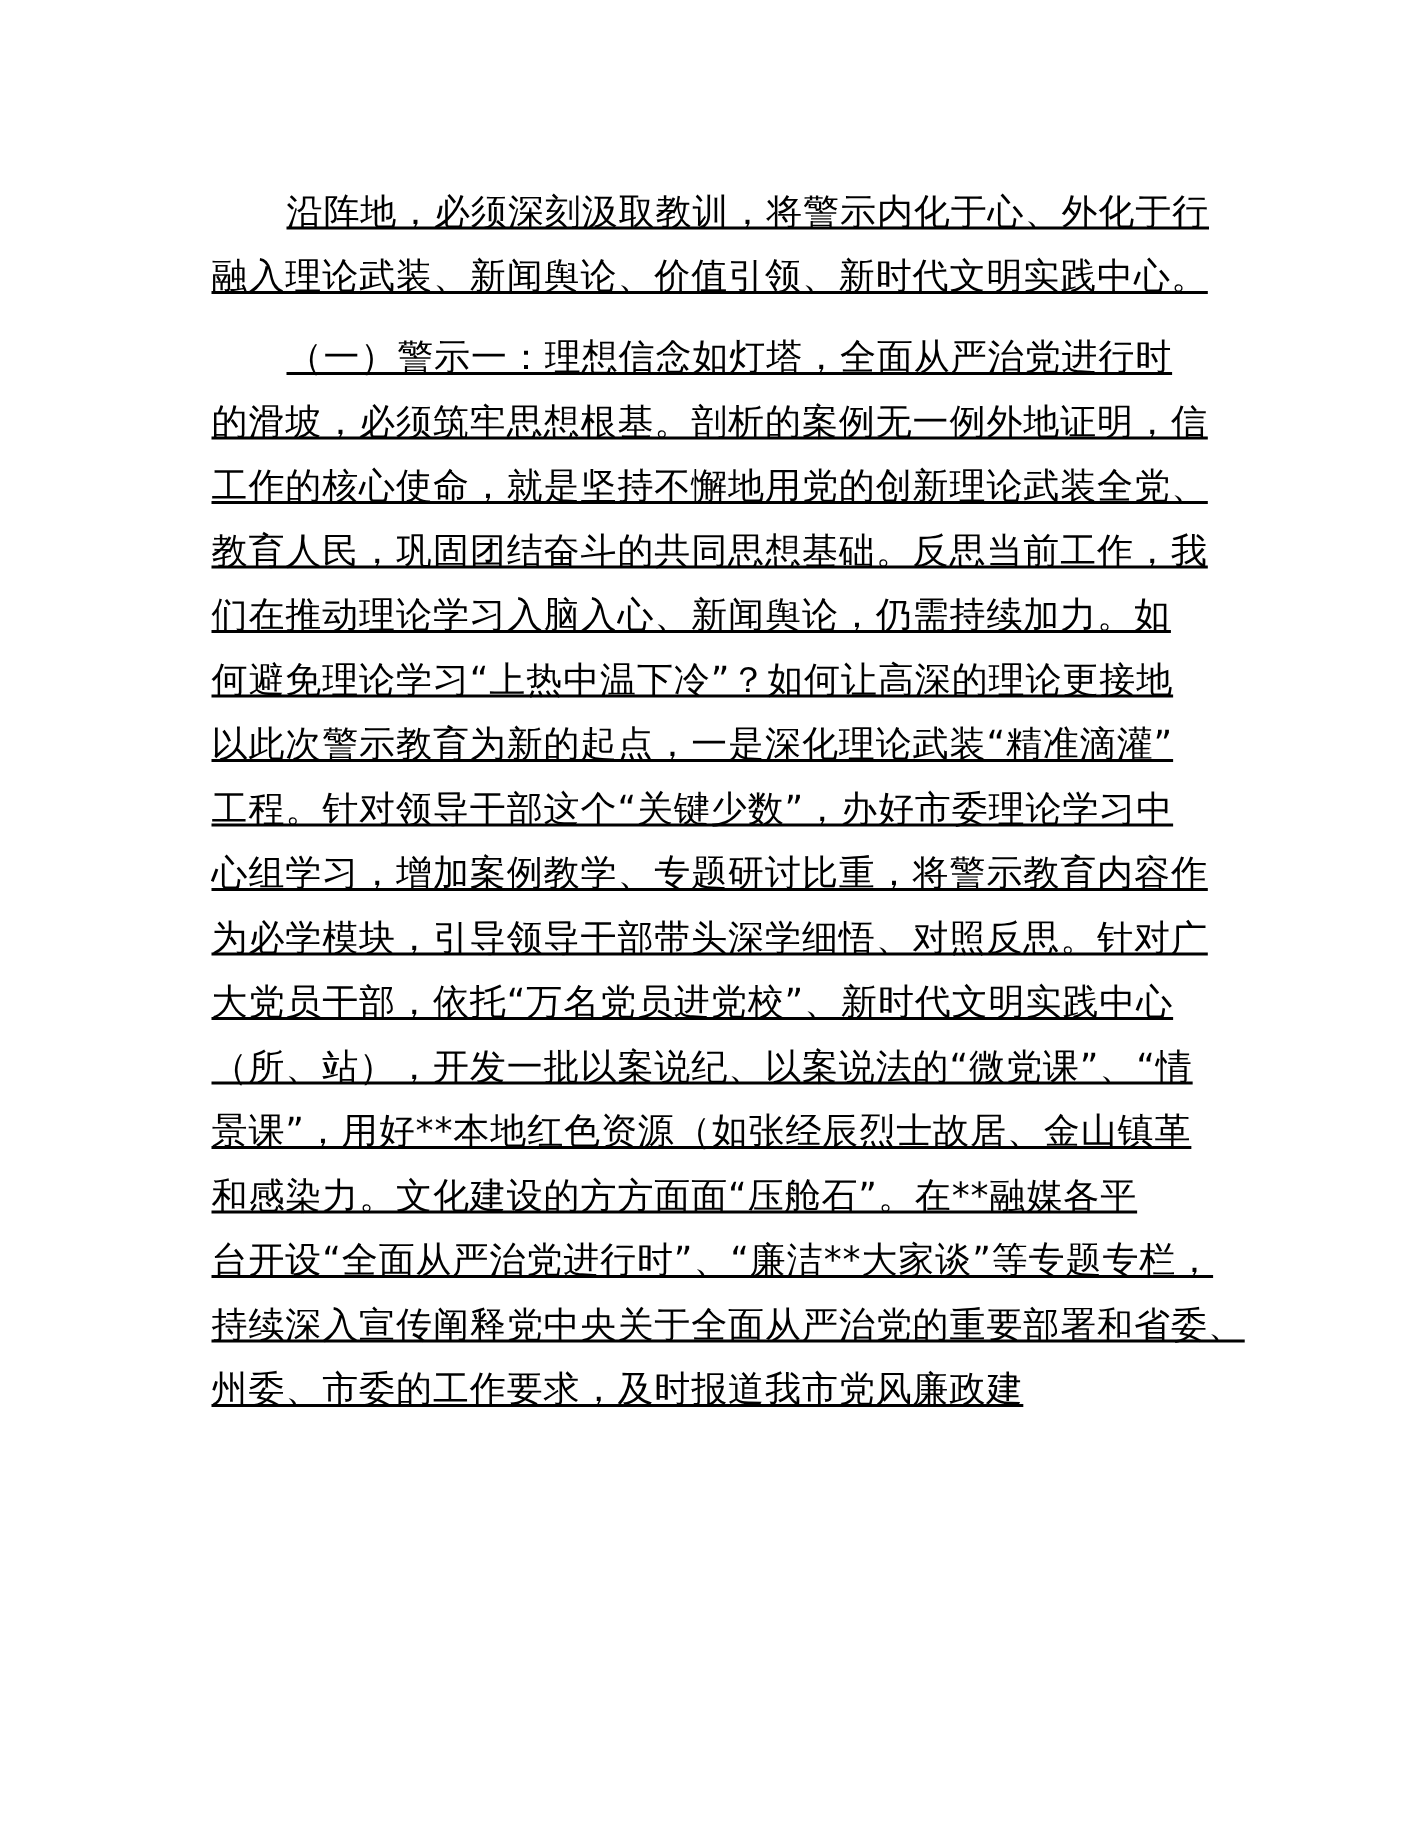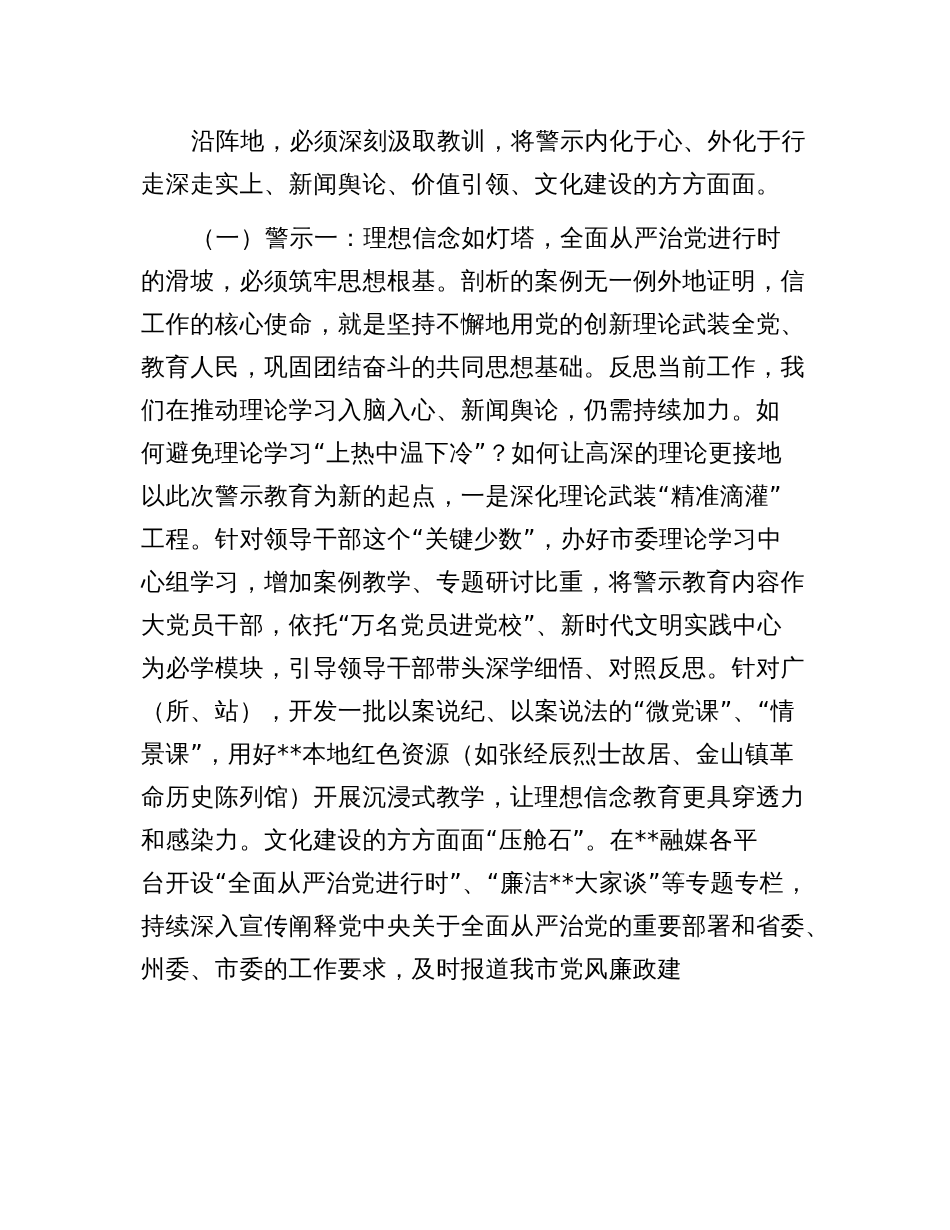--- a/index.html
+++ b/index.html
@@ -2,46 +2,45 @@
 <html><head>
 <meta charset="utf-8">
 <style>
   html, body { margin: 0; padding: 0; background: #ffffff; }
   body { width: 950px; height: 1230px; position: relative; overflow: hidden; }
   .page {
     position: absolute; left: 141px; top: 120px; width: 680px;
     font-family: "DejaVu Sans", "Liberation Sans", sans-serif;
     color: #000; font-size: 24px;
   }
-  .para { margin: 0; line-height: 43px; text-align: justify; text-align-last: left; letter-spacing: 0.6px; }
+  .para { margin: 0; line-height: 43px; text-align: justify; text-align-last: left; letter-spacing: 0.6px; text-decoration: underline; }
   .line { display: block; white-space: nowrap; }
   .gap { height: 11px; }
 </style>
 </head>
 <body>
 
 <div class="page">
   <p class="para">
     <span class="line" style="padding-left:50px">沿阵地，必须深刻汲取教训，将警示内化于心、外化于行</span>
-    <span class="line">走深走实上、新闻舆论、价值引领、文化建设的方方面面。</span>
+    <span class="line">融入理论武装、新闻舆论、价值引领、新时代文明实践中心。</span>
   </p>
   <div class="gap"></div>
   <p class="para">
     <span class="line" style="padding-left:50px">（一）警示一：理想信念如灯塔，全面从严治党进行时</span>
     <span class="line">的滑坡，必须筑牢思想根基。剖析的案例无一例外地证明，信</span>
     <span class="line">工作的核心使命，就是坚持不懈地用党的创新理论武装全党、</span>
     <span class="line">教育人民，巩固团结奋斗的共同思想基础。反思当前工作，我</span>
     <span class="line">们在推动理论学习入脑入心、新闻舆论，仍需持续加力。如</span>
     <span class="line">何避免理论学习“上热中温下冷”？如何让高深的理论更接地</span>
     <span class="line">以此次警示教育为新的起点，一是深化理论武装“精准滴灌”</span>
     <span class="line">工程。针对领导干部这个“关键少数”，办好市委理论学习中</span>
     <span class="line">心组学习，增加案例教学、专题研讨比重，将警示教育内容作</span>
+    <span class="line">为必学模块，引导领导干部带头深学细悟、对照反思。针对广</span>
     <span class="line">大党员干部，依托“万名党员进党校”、新时代文明实践中心</span>
-    <span class="line">为必学模块，引导领导干部带头深学细悟、对照反思。针对广</span>
     <span class="line">（所、站），开发一批以案说纪、以案说法的“微党课”、“情</span>
     <span class="line">景课”，用好**本地红色资源（如张经辰烈士故居、金山镇革</span>
-    <span class="line">命历史陈列馆）开展沉浸式教学，让理想信念教育更具穿透力</span>
     <span class="line">和感染力。文化建设的方方面面“压舱石”。在**融媒各平</span>
     <span class="line">台开设“全面从严治党进行时”、“廉洁**大家谈”等专题专栏，</span>
     <span class="line">持续深入宣传阐释党中央关于全面从严治党的重要部署和省委、</span>
     <span class="line">州委、市委的工作要求，及时报道我市党风廉政建</span>
   </p>
 </div>
 
 </body></html>

